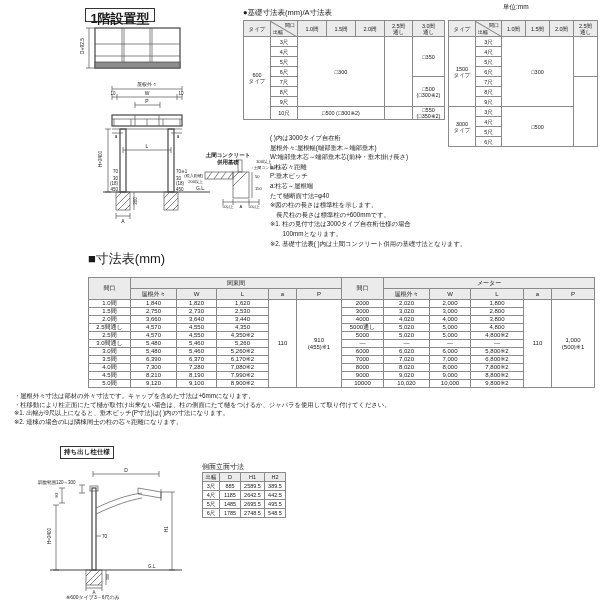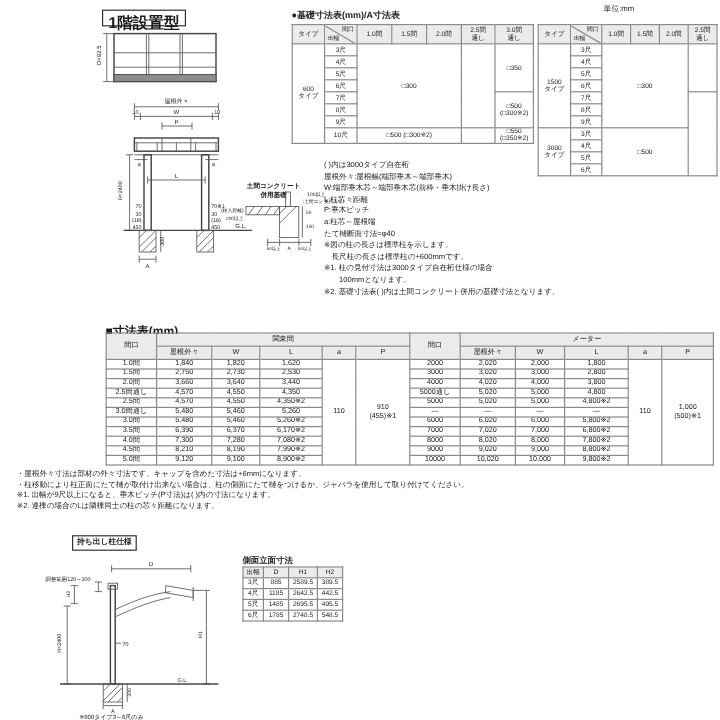--- a/index.html
+++ b/index.html
@@ -1,19 +1,19 @@
 <!DOCTYPE html>
 <html><head>
 <meta charset="utf-8">
 <style>
   html,body{margin:0;padding:0}
   #page{position:relative;width:600px;height:600px;background:#fff;overflow:hidden;
         font-family:"Liberation Sans","DejaVu Sans",sans-serif;color:#1a1a1a}
   .abs{position:absolute}
-  .bold{font-weight:bold}
+  .bold{font-weight:normal}
   .boxttl{border:1.5px solid #333;background:#fff;text-align:center;font-weight:bold;line-height:1.5}
   table.t{border-collapse:collapse;table-layout:fixed}
   .t th,.t td{border:1px solid #8a8a8a;padding:0;margin:0;text-align:center;vertical-align:middle;
               font-weight:normal;overflow:hidden}
   .t th{background:#ebebeb}
   .fnd{font-size:5.5px;line-height:6px}
   .fnd tr{height:10px}
   .fnd tr.hd{height:16px}
   .dim{font-size:6px;line-height:7px}
   .dim thead tr{height:11px}
@@ -290,21 +290,21 @@
       <div>P:垂木ピッチ</div>
       <div>a:柱芯～屋根端</div>
       <div>たて樋断面寸法=φ40</div>
       <div>※図の柱の長さは標準柱を示します。</div>
       <div>　長尺柱の長さは標準柱の+600mmです。</div>
       <div>※1. 柱の見付寸法は3000タイプ自在桁仕様の場合</div>
       <div>　　100mmとなります。</div>
       <div>※2. 基礎寸法表( )内は土間コンクリート併用の基礎寸法となります。</div>
     </div>
 
-  <div class="abs bold" style="left:88px;top:269px;font-size:10px">■寸法表(mm)</div>
+  <div class="abs bold" style="left:88px;top:250px;font-size:13px">■寸法表(mm)</div>
 
   <table class="t dim abs" style="left:88px;top:277px;width:506px">
     <colgroup>
       <col style="width:42px">
         <col style="width:46px">
         <col style="width:40px">
         <col style="width:52px">
         <col style="width:28px">
         <col style="width:45px">
       <col style="width:42px">

